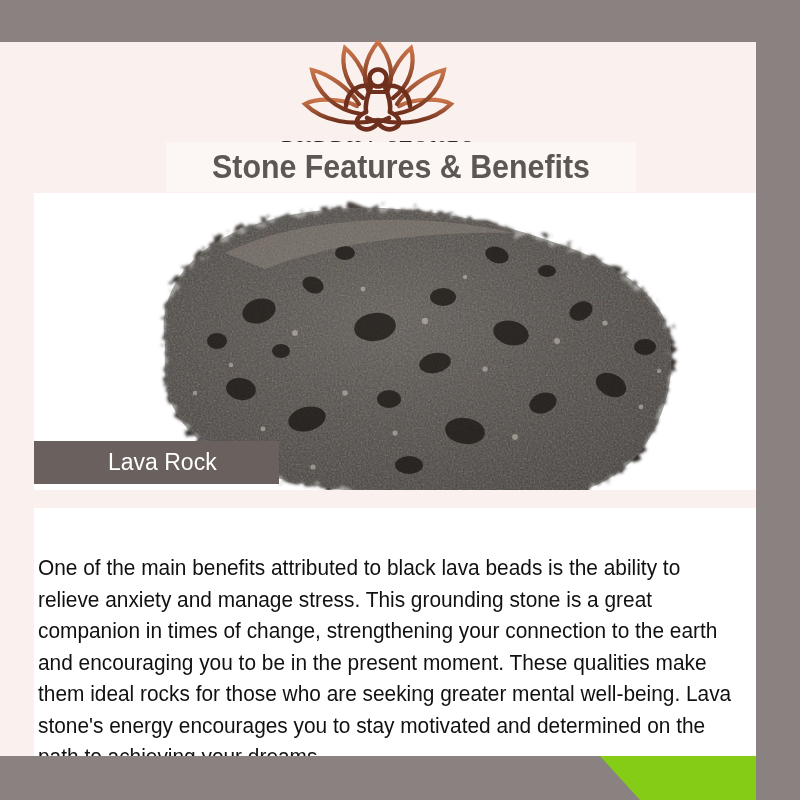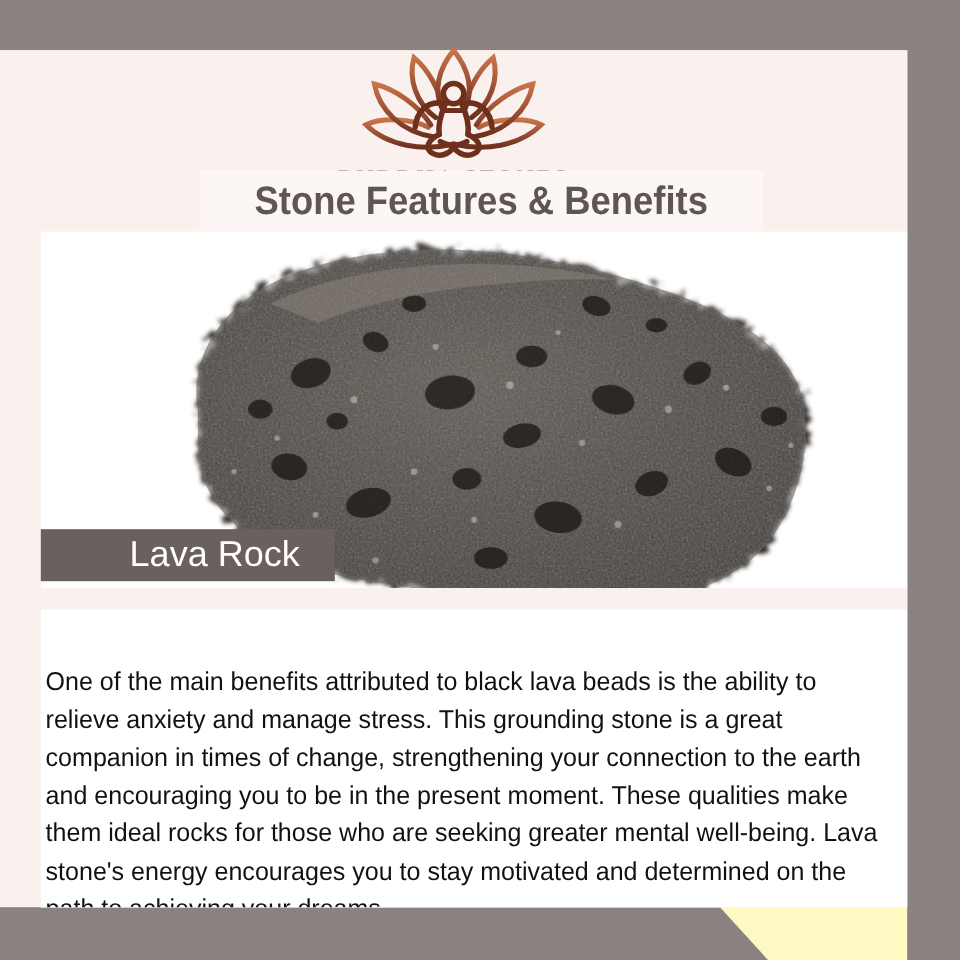--- a/index.html
+++ b/index.html
@@ -9,21 +9,21 @@
     height: 800px;
     overflow: hidden;
     background: #8a8280;
     font-family: "Liberation Sans", sans-serif;
   }
 
   #poster {
     position: relative;
     width: 800px;
     height: 800px;
-    background: #fef9c3;
+    background: #84cc16;
     overflow: hidden;
   }
 
   
   .band-top {
     position: absolute;
     left: 0; top: 0;
     width: 800px; height: 42px;
     background: #8a8280;
   }
@@ -159,21 +159,21 @@
     width: 245px;
     height: 43px;
     background: #6a605e;
   }
   .caption-text {
     position: absolute;
     left: 74px;
     top: 248px;
     height: 43px;
     line-height: 43px;
-    font-size: 30px;
+    font-size: 23px;
     color: #ffffff;
     font-family: "Liberation Sans", sans-serif;
     white-space: nowrap;
   }
 
   
   .features {
     position: absolute;
     left: 0;
     top: 318px;

